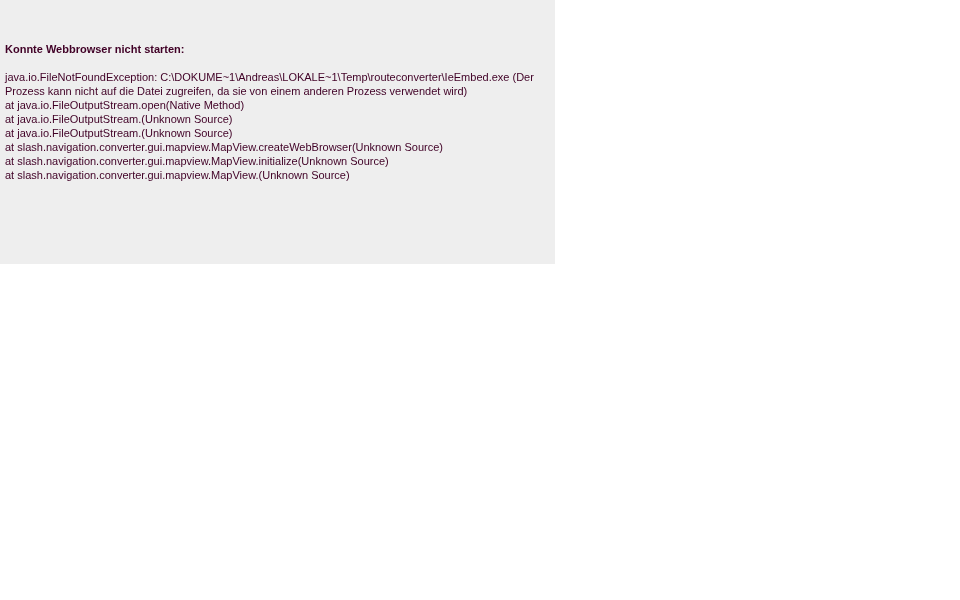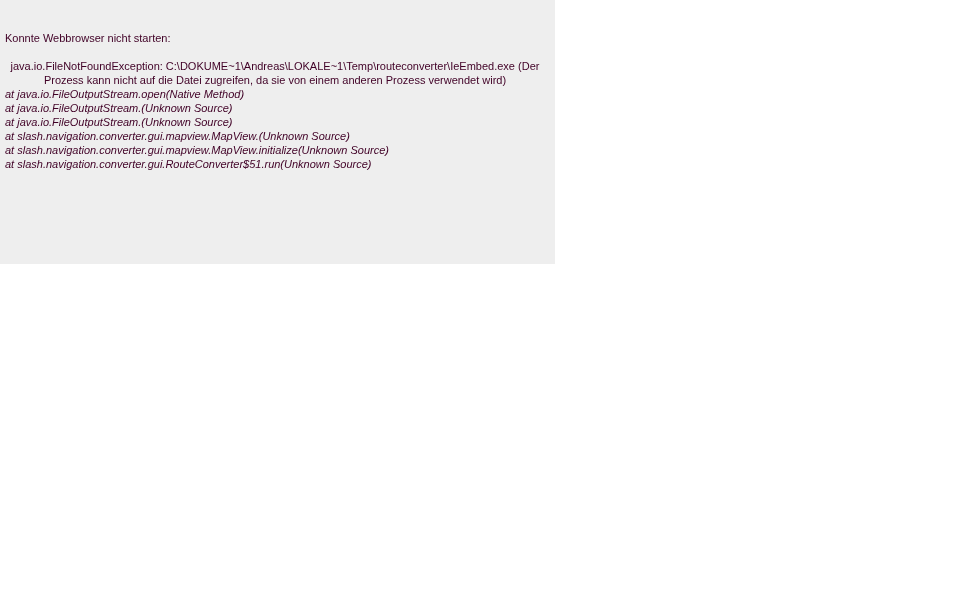--- a/index.html
+++ b/index.html
@@ -21,41 +21,40 @@
     width: 555px;
     height: 264px;
     background: #eeeeee;
     box-sizing: border-box;
     padding: 27px 10px 0 5px;
     color: #400026;
     font-size: 11px;
     line-height: 14px;
   }
   .error-title {
-    margin: 4px 0 14px 0;
+    margin: 15px 0 14px 0;
     white-space: nowrap;
+    font-weight: bold;
   }
   .error-message {
     margin: 0;
     word-wrap: break-word;
-    text-align: center;
   }
   .stack-line {
     margin: 0;
     white-space: nowrap;
-    font-style: italic;
   }
 </style>
 </head>
 <body>
 
 <div class="error-panel">
   <p class="error-title">Konnte Webbrowser nicht starten:</p>
   <p class="error-message">java.io.FileNotFoundException: C:\DOKUME~1\Andreas\LOKALE~1\Temp\routeconverter\IeEmbed.exe (Der Prozess kann nicht auf die Datei zugreifen, da sie von einem anderen Prozess verwendet wird)</p>
   <div>
     <p class="stack-line">at java.io.FileOutputStream.open(Native Method)</p>
     <p class="stack-line">at java.io.FileOutputStream.(Unknown Source)</p>
     <p class="stack-line">at java.io.FileOutputStream.(Unknown Source)</p>
+    <p class="stack-line">at slash.navigation.converter.gui.mapview.MapView.createWebBrowser(Unknown Source)</p>
+    <p class="stack-line">at slash.navigation.converter.gui.mapview.MapView.initialize(Unknown Source)</p>
     <p class="stack-line">at slash.navigation.converter.gui.mapview.MapView.(Unknown Source)</p>
-    <p class="stack-line">at slash.navigation.converter.gui.mapview.MapView.initialize(Unknown Source)</p>
-    <p class="stack-line">at slash.navigation.converter.gui.RouteConverter$51.run(Unknown Source)</p>
   </div>
 </div>
 
 </body></html>

